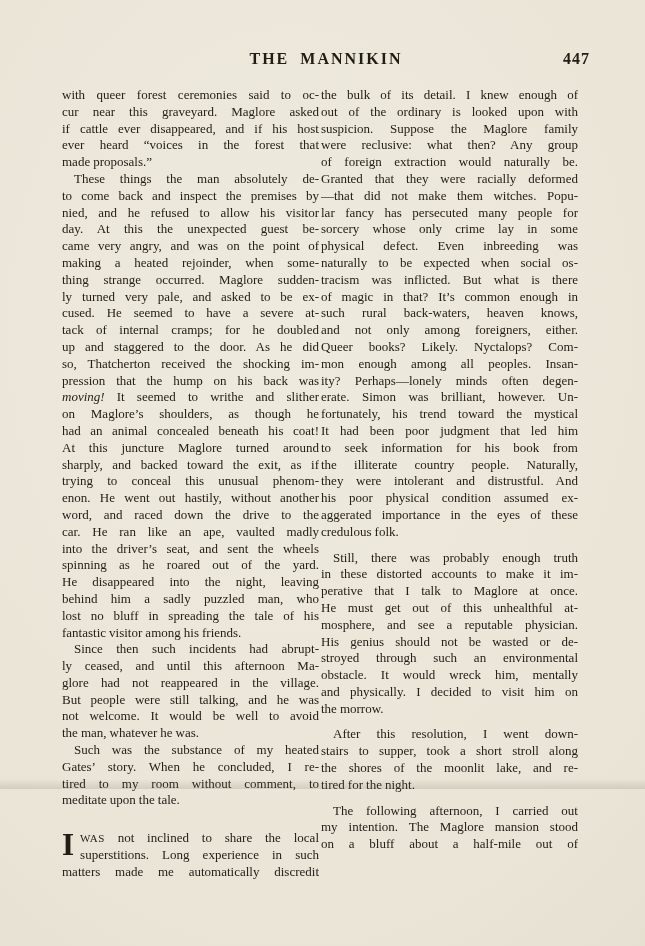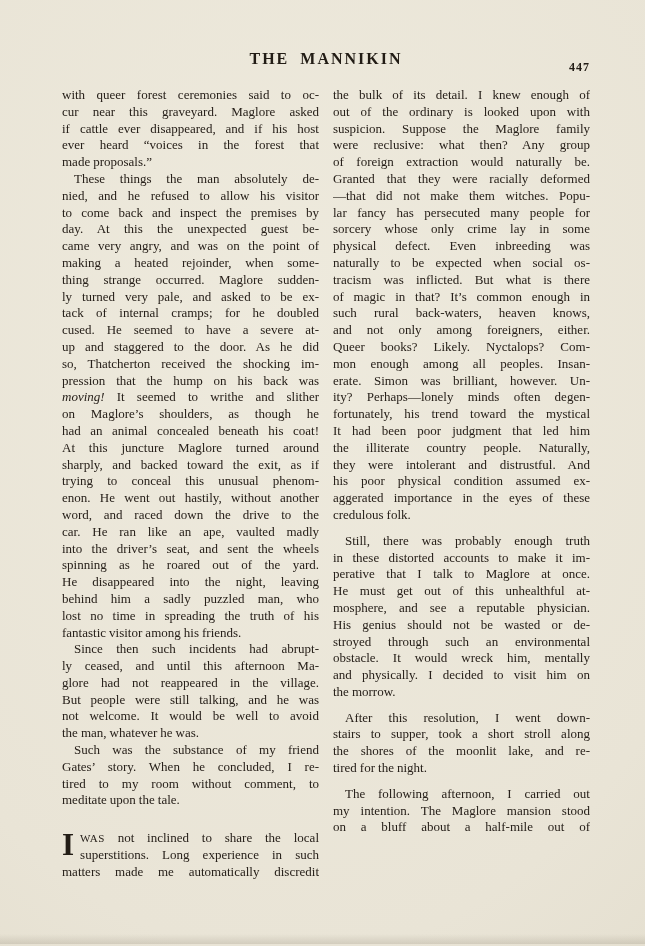--- a/index.html
+++ b/index.html
@@ -4,37 +4,37 @@
 <style>
   :root { --paper:#e9e4d6; --ink:#27201a; }
   * { box-sizing:border-box; }
   html,body { margin:0; padding:0; }
   body {
     width:645px; height:946px; overflow:hidden;
     background: radial-gradient(130% 120% at 45% 35%, #eeeadd 0%, var(--paper) 55%, #ddd7c5 100%);
     font-family:"Liberation Serif", serif;
     color:var(--ink);
   }
-  .page { position:relative; width:645px; height:944px; }
+  .page { position:relative; width:645px; height:789px; }
   .page::after {
     content:""; position:absolute; left:0; bottom:0; width:100%; height:10px;
     background:linear-gradient(to top, rgba(110,100,80,0.18), rgba(110,100,80,0));
     pointer-events:none;
   }
   .textblock { position:absolute; left:62px; top:50px; width:528px; }
   .pagehead { position:relative; height:18px; }
   .running-title {
     text-align:center; font-weight:bold; font-size:16px; line-height:18px;
     letter-spacing:2px; word-spacing:5px; color:#221c15;
   }
   .page-number {
-    position:absolute; right:0; top:8px; font-weight:bold; font-size:12px;
+    position:absolute; right:0; top:0; font-weight:bold; font-size:16px;
     line-height:18px; letter-spacing:1px; color:#221c15;
   }
-  .columns { display:flex; gap:14px; margin-top:19px; }
+  .columns { display:flex; gap:2px; margin-top:19px; }
   .col { width:257px; }
   .para { margin:0; }
   .para.gap { margin-top:9px; }
   .para.biggap { margin-top:21px; }
   .line {
     font-size:13px; line-height:16.8px; height:16.8px; overflow:hidden;
     text-align:justify; text-align-last:justify; word-spacing:-0.2px;
   }
   .line.last { text-align-last:left; }
   .para.indent .line:first-child { text-indent:12px; }
@@ -58,58 +58,58 @@
       <section class="col" id="col-left">
           <div class="para">
             <div class="line">with queer forest ceremonies said to oc-</div>
             <div class="line">cur near this graveyard. Maglore asked</div>
             <div class="line">if cattle ever disappeared, and if his host</div>
             <div class="line">ever heard “voices in the forest that</div>
             <div class="line last">made proposals.”</div>
           </div>
           <div class="para indent">
             <div class="line">These things the man absolutely de-</div>
+            <div class="line">to come back and inspect the premises by</div>
             <div class="line">nied, and he refused to allow his visitor</div>
-            <div class="line">to come back and inspect the premises by</div>
             <div class="line">day. At this the unexpected guest be-</div>
             <div class="line">came very angry, and was on the point of</div>
             <div class="line">making a heated rejoinder, when some-</div>
             <div class="line">thing strange occurred. Maglore sudden-</div>
             <div class="line">ly turned very pale, and asked to be ex-</div>
+            <div class="line">cused. He seemed to have a severe at-</div>
             <div class="line">tack of internal cramps; for he doubled</div>
-            <div class="line">cused. He seemed to have a severe at-</div>
             <div class="line">up and staggered to the door. As he did</div>
             <div class="line">so, Thatcherton received the shocking im-</div>
             <div class="line">pression that the hump on his back was</div>
             <div class="line"><i>moving!</i> It seemed to writhe and slither</div>
             <div class="line">on Maglore’s shoulders, as though he</div>
             <div class="line">had an animal concealed beneath his coat!</div>
             <div class="line">At this juncture Maglore turned around</div>
             <div class="line">sharply, and backed toward the exit, as if</div>
             <div class="line">trying to conceal this unusual phenom-</div>
             <div class="line">enon. He went out hastily, without another</div>
             <div class="line">word, and raced down the drive to the</div>
             <div class="line">car. He ran like an ape, vaulted madly</div>
             <div class="line">into the driver’s seat, and sent the wheels</div>
             <div class="line">spinning as he roared out of the yard.</div>
             <div class="line">He disappeared into the night, leaving</div>
             <div class="line">behind him a sadly puzzled man, who</div>
-            <div class="line">lost no time in spreading the truth of his</div>
+            <div class="line">lost no bluff in spreading the tale of his</div>
             <div class="line last">fantastic visitor among his friends.</div>
           </div>
           <div class="para indent">
             <div class="line">Since then such incidents had abrupt-</div>
             <div class="line">ly ceased, and until this afternoon Ma-</div>
             <div class="line">glore had not reappeared in the village.</div>
             <div class="line">But people were still talking, and he was</div>
             <div class="line">not welcome. It would be well to avoid</div>
             <div class="line last">the man, whatever he was.</div>
           </div>
           <div class="para indent">
-            <div class="line">Such was the substance of my friend</div>
+            <div class="line">Such was the substance of my heated</div>
             <div class="line">Gates’ story. When he concluded, I re-</div>
             <div class="line">tired to my room without comment, to</div>
             <div class="line last">meditate upon the tale.</div>
           </div>
           <div class="para biggap">
             <span class="dropcap">I</span>
             <div class="line"><span class="sc">was</span> not inclined to share the local</div>
             <div class="line">superstitions. Long experience in such</div>
             <div class="line">matters made me automatically discredit</div>
           </div>
@@ -126,24 +126,25 @@
             <div class="line">lar fancy has persecuted many people for</div>
             <div class="line">sorcery whose only crime lay in some</div>
             <div class="line">physical defect. Even inbreeding was</div>
             <div class="line">naturally to be expected when social os-</div>
             <div class="line">tracism was inflicted. But what is there</div>
             <div class="line">of magic in that? It’s common enough in</div>
             <div class="line">such rural back-waters, heaven knows,</div>
             <div class="line">and not only among foreigners, either.</div>
             <div class="line">Queer books? Likely. Nyctalops? Com-</div>
             <div class="line">mon enough among all peoples. Insan-</div>
+            <div class="line">ity? Perhaps—lonely minds often degen-</div>
             <div class="line">erate. Simon was brilliant, however. Un-</div>
-            <div class="line">ity? Perhaps—lonely minds often degen-</div>
             <div class="line">fortunately, his trend toward the mystical</div>
             <div class="line">It had been poor judgment that led him</div>
+            <div class="line">to seek information for his book from</div>
             <div class="line">the illiterate country people. Naturally,</div>
             <div class="line">they were intolerant and distrustful. And</div>
             <div class="line">his poor physical condition assumed ex-</div>
             <div class="line">aggerated importance in the eyes of these</div>
             <div class="line last">credulous folk.</div>
           </div>
           <div class="para indent gap">
             <div class="line">Still, there was probably enough truth</div>
             <div class="line">in these distorted accounts to make it im-</div>
             <div class="line">perative that I talk to Maglore at once.</div>

